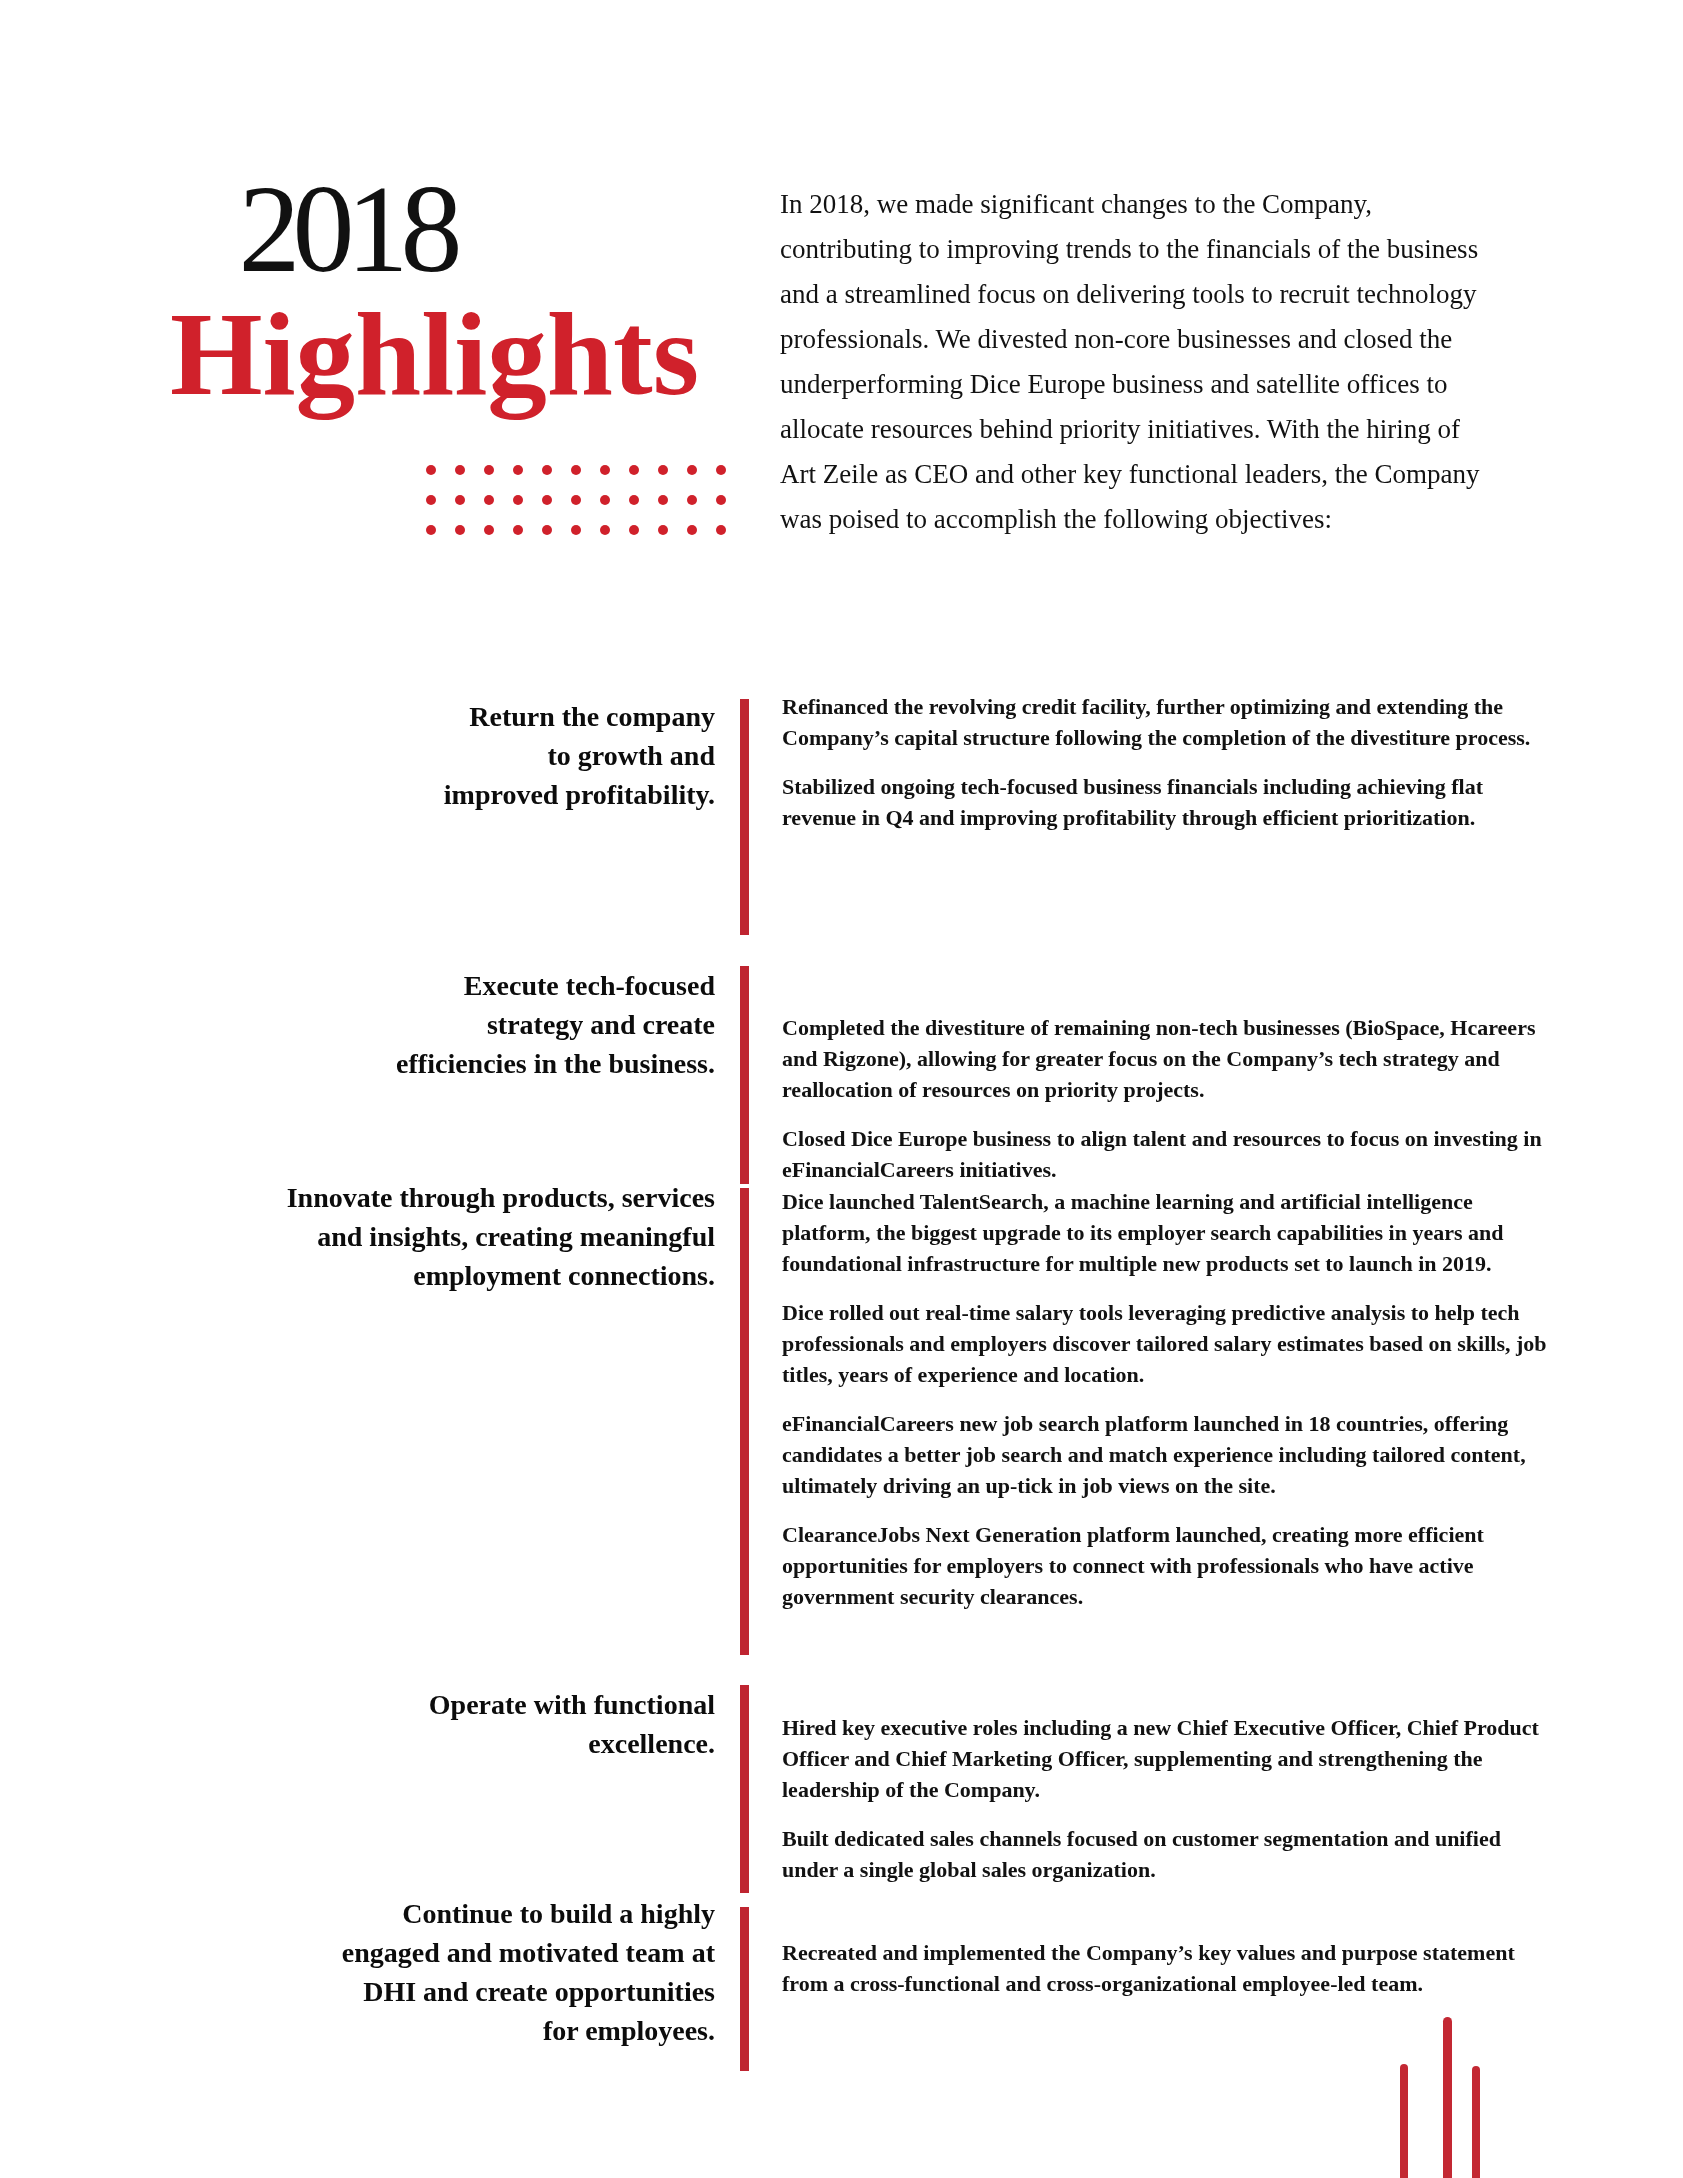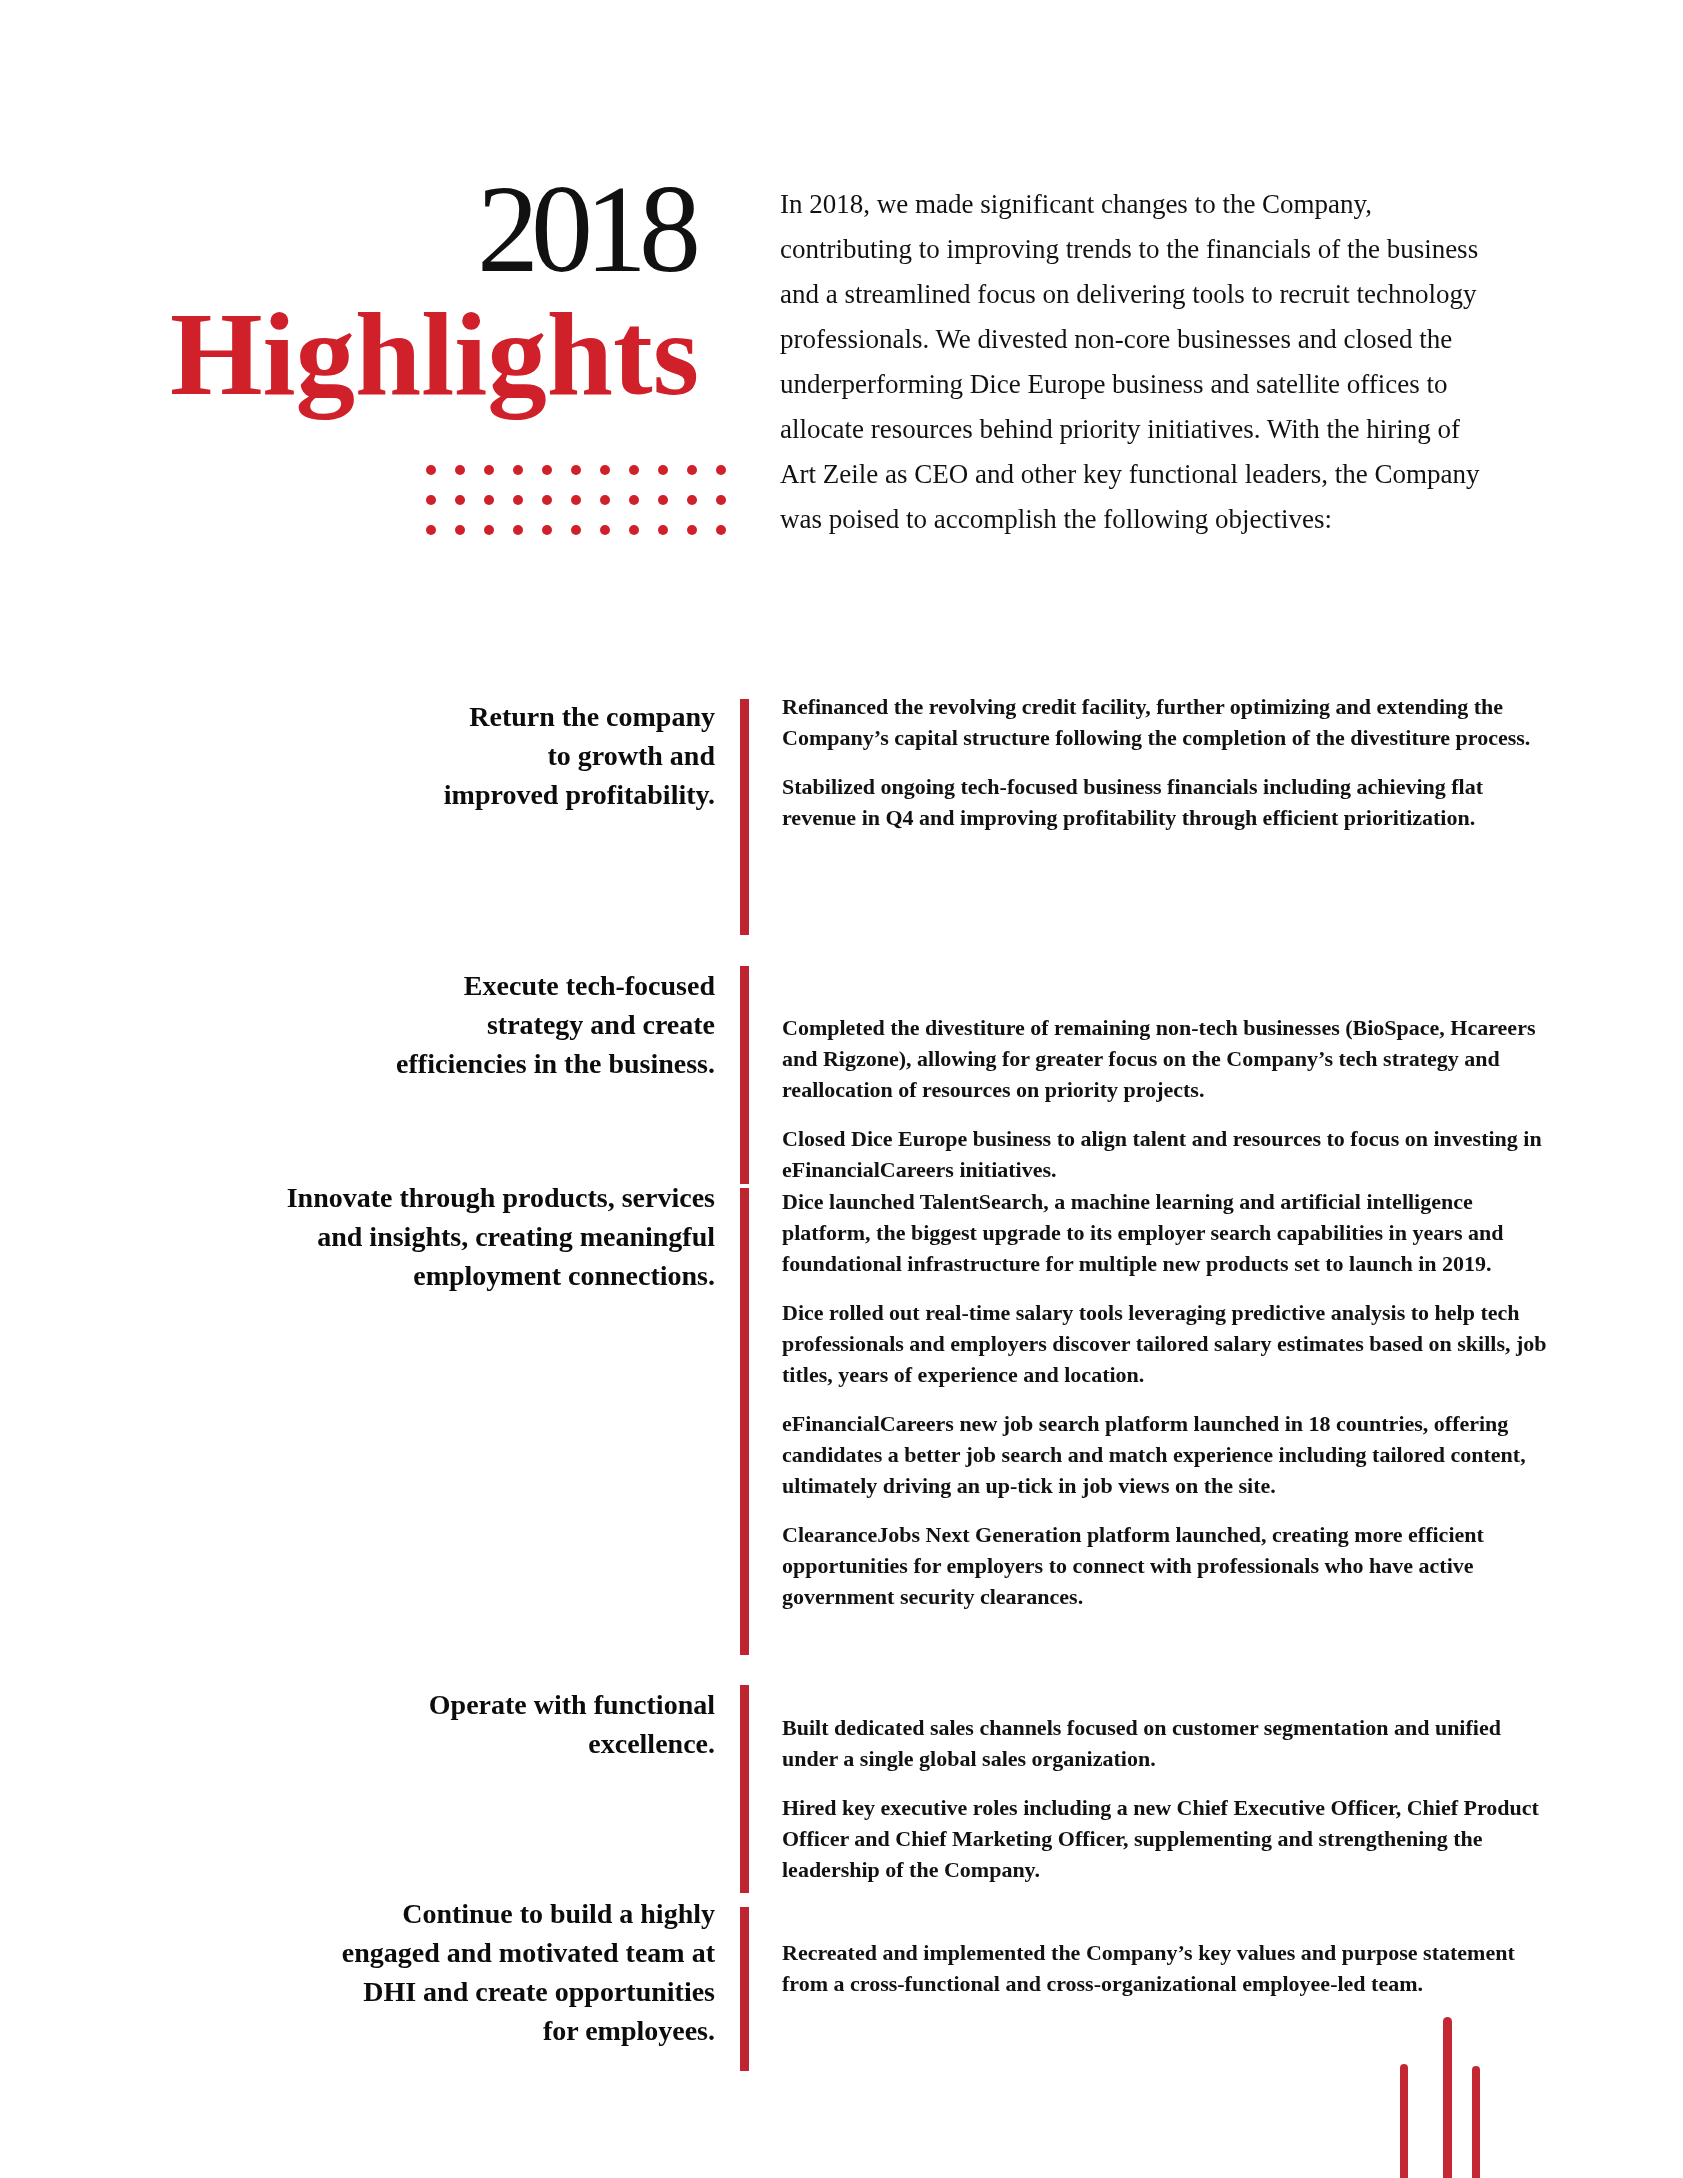--- a/index.html
+++ b/index.html
@@ -15,21 +15,21 @@
     font-family:"Liberation Serif", serif;
     color:var(--ink);
     position:relative;
     overflow:hidden;
   }
   .page{position:absolute;inset:0;}
 
   
   .title-year{
     position:absolute;left:0;top:168px;width:693px;
-    text-align:right;
+    text-align:center;
     font-size:124px;line-height:124px;letter-spacing:-8px;
     color:#111;
   }
   .title-word{
     position:absolute;left:0;top:294px;width:699px;
     text-align:right;
     font-size:119px;line-height:121px;
     font-weight:bold;
     color:var(--red-title);
   }
@@ -173,22 +173,22 @@
       <p>eFinancialCareers new job search platform launched in 18 countries, offering candidates a better job search and match experience including tailored content, ultimately driving an up-tick in job views on the site.</p>
       <p>ClearanceJobs Next Generation platform launched, creating more efficient opportunities for employers to connect with professionals who have active government security clearances.</p>
     </div>
   </section>
 
   <section class="sec s4">
     <h2 class="sec-heading">Operate with functional
 excellence.</h2>
     <div class="sec-bar"></div>
     <div class="sec-bullets">
+      <p>Hired key executive roles including a new Chief Executive Officer, Chief Product Officer and Chief Marketing Officer, supplementing and strengthening the leadership of the Company.</p>
       <p>Built dedicated sales channels focused on customer segmentation and unified under a single global sales organization.</p>
-      <p>Hired key executive roles including a new Chief Executive Officer, Chief Product Officer and Chief Marketing Officer, supplementing and strengthening the leadership of the Company.</p>
     </div>
   </section>
 
   <section class="sec s5">
     <h2 class="sec-heading">Continue to build a highly
 engaged and motivated team at
 DHI and create opportunities
 for employees.</h2>
     <div class="sec-bar"></div>
     <div class="sec-bullets">

